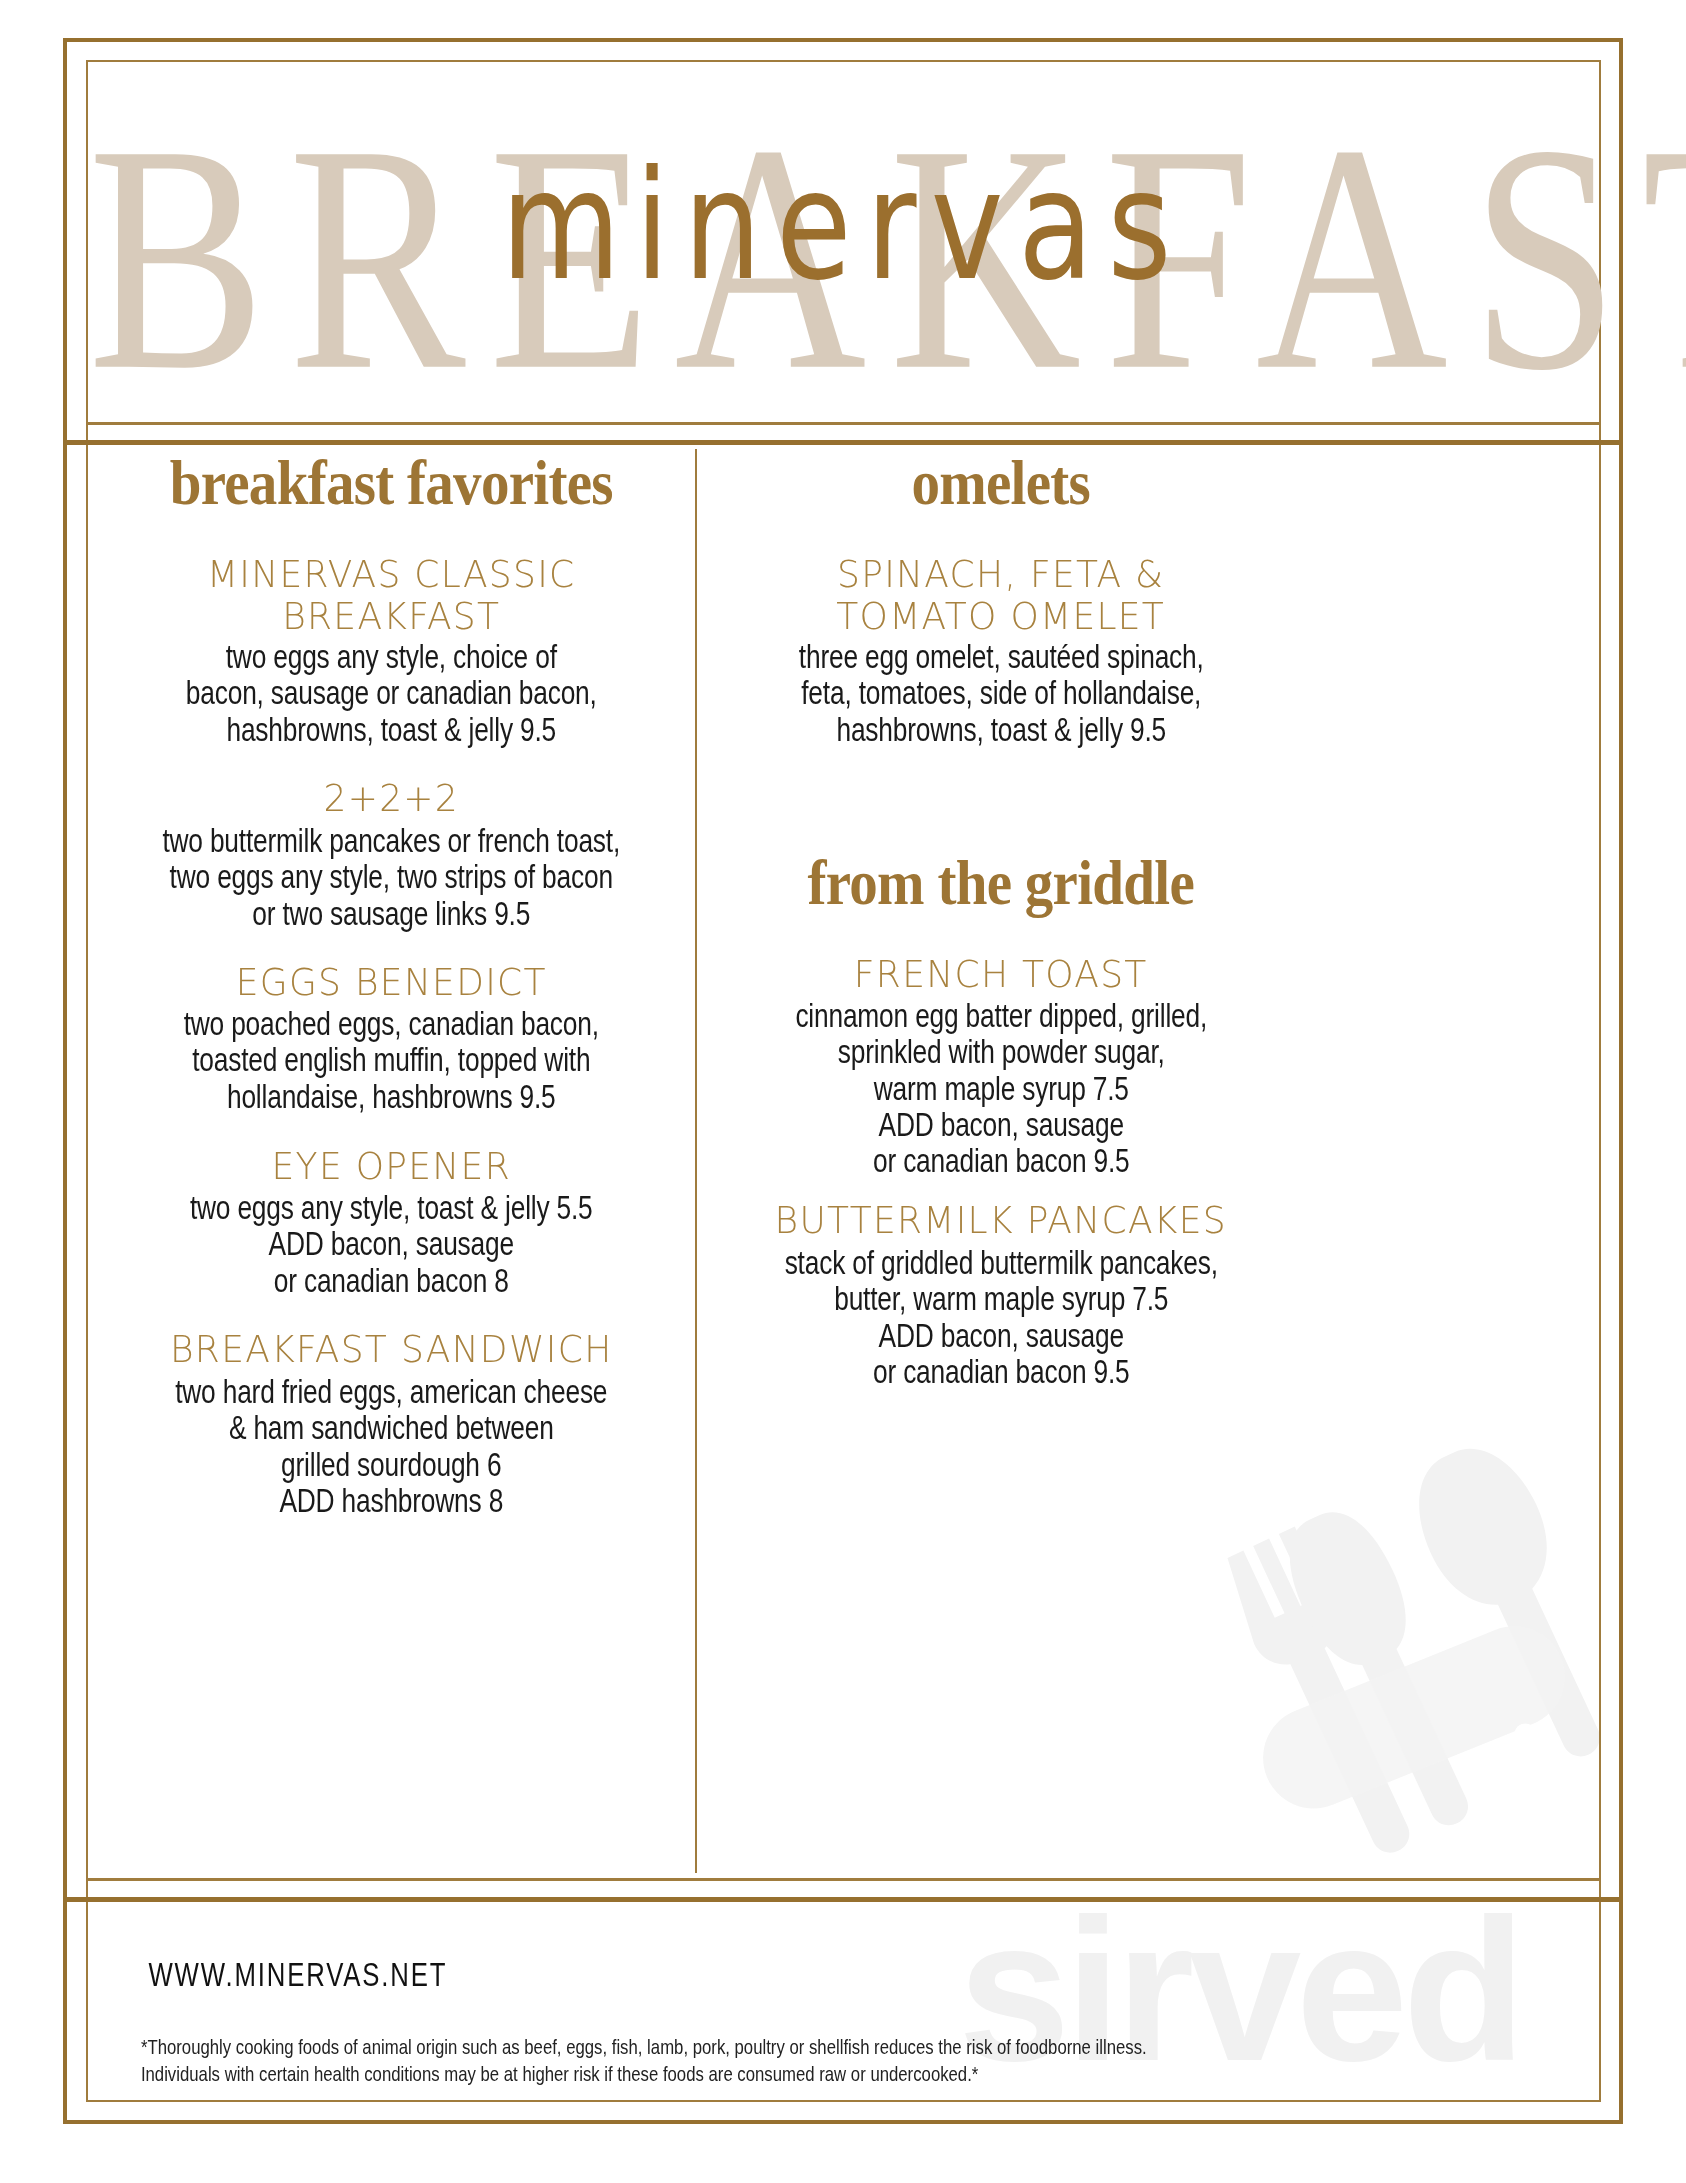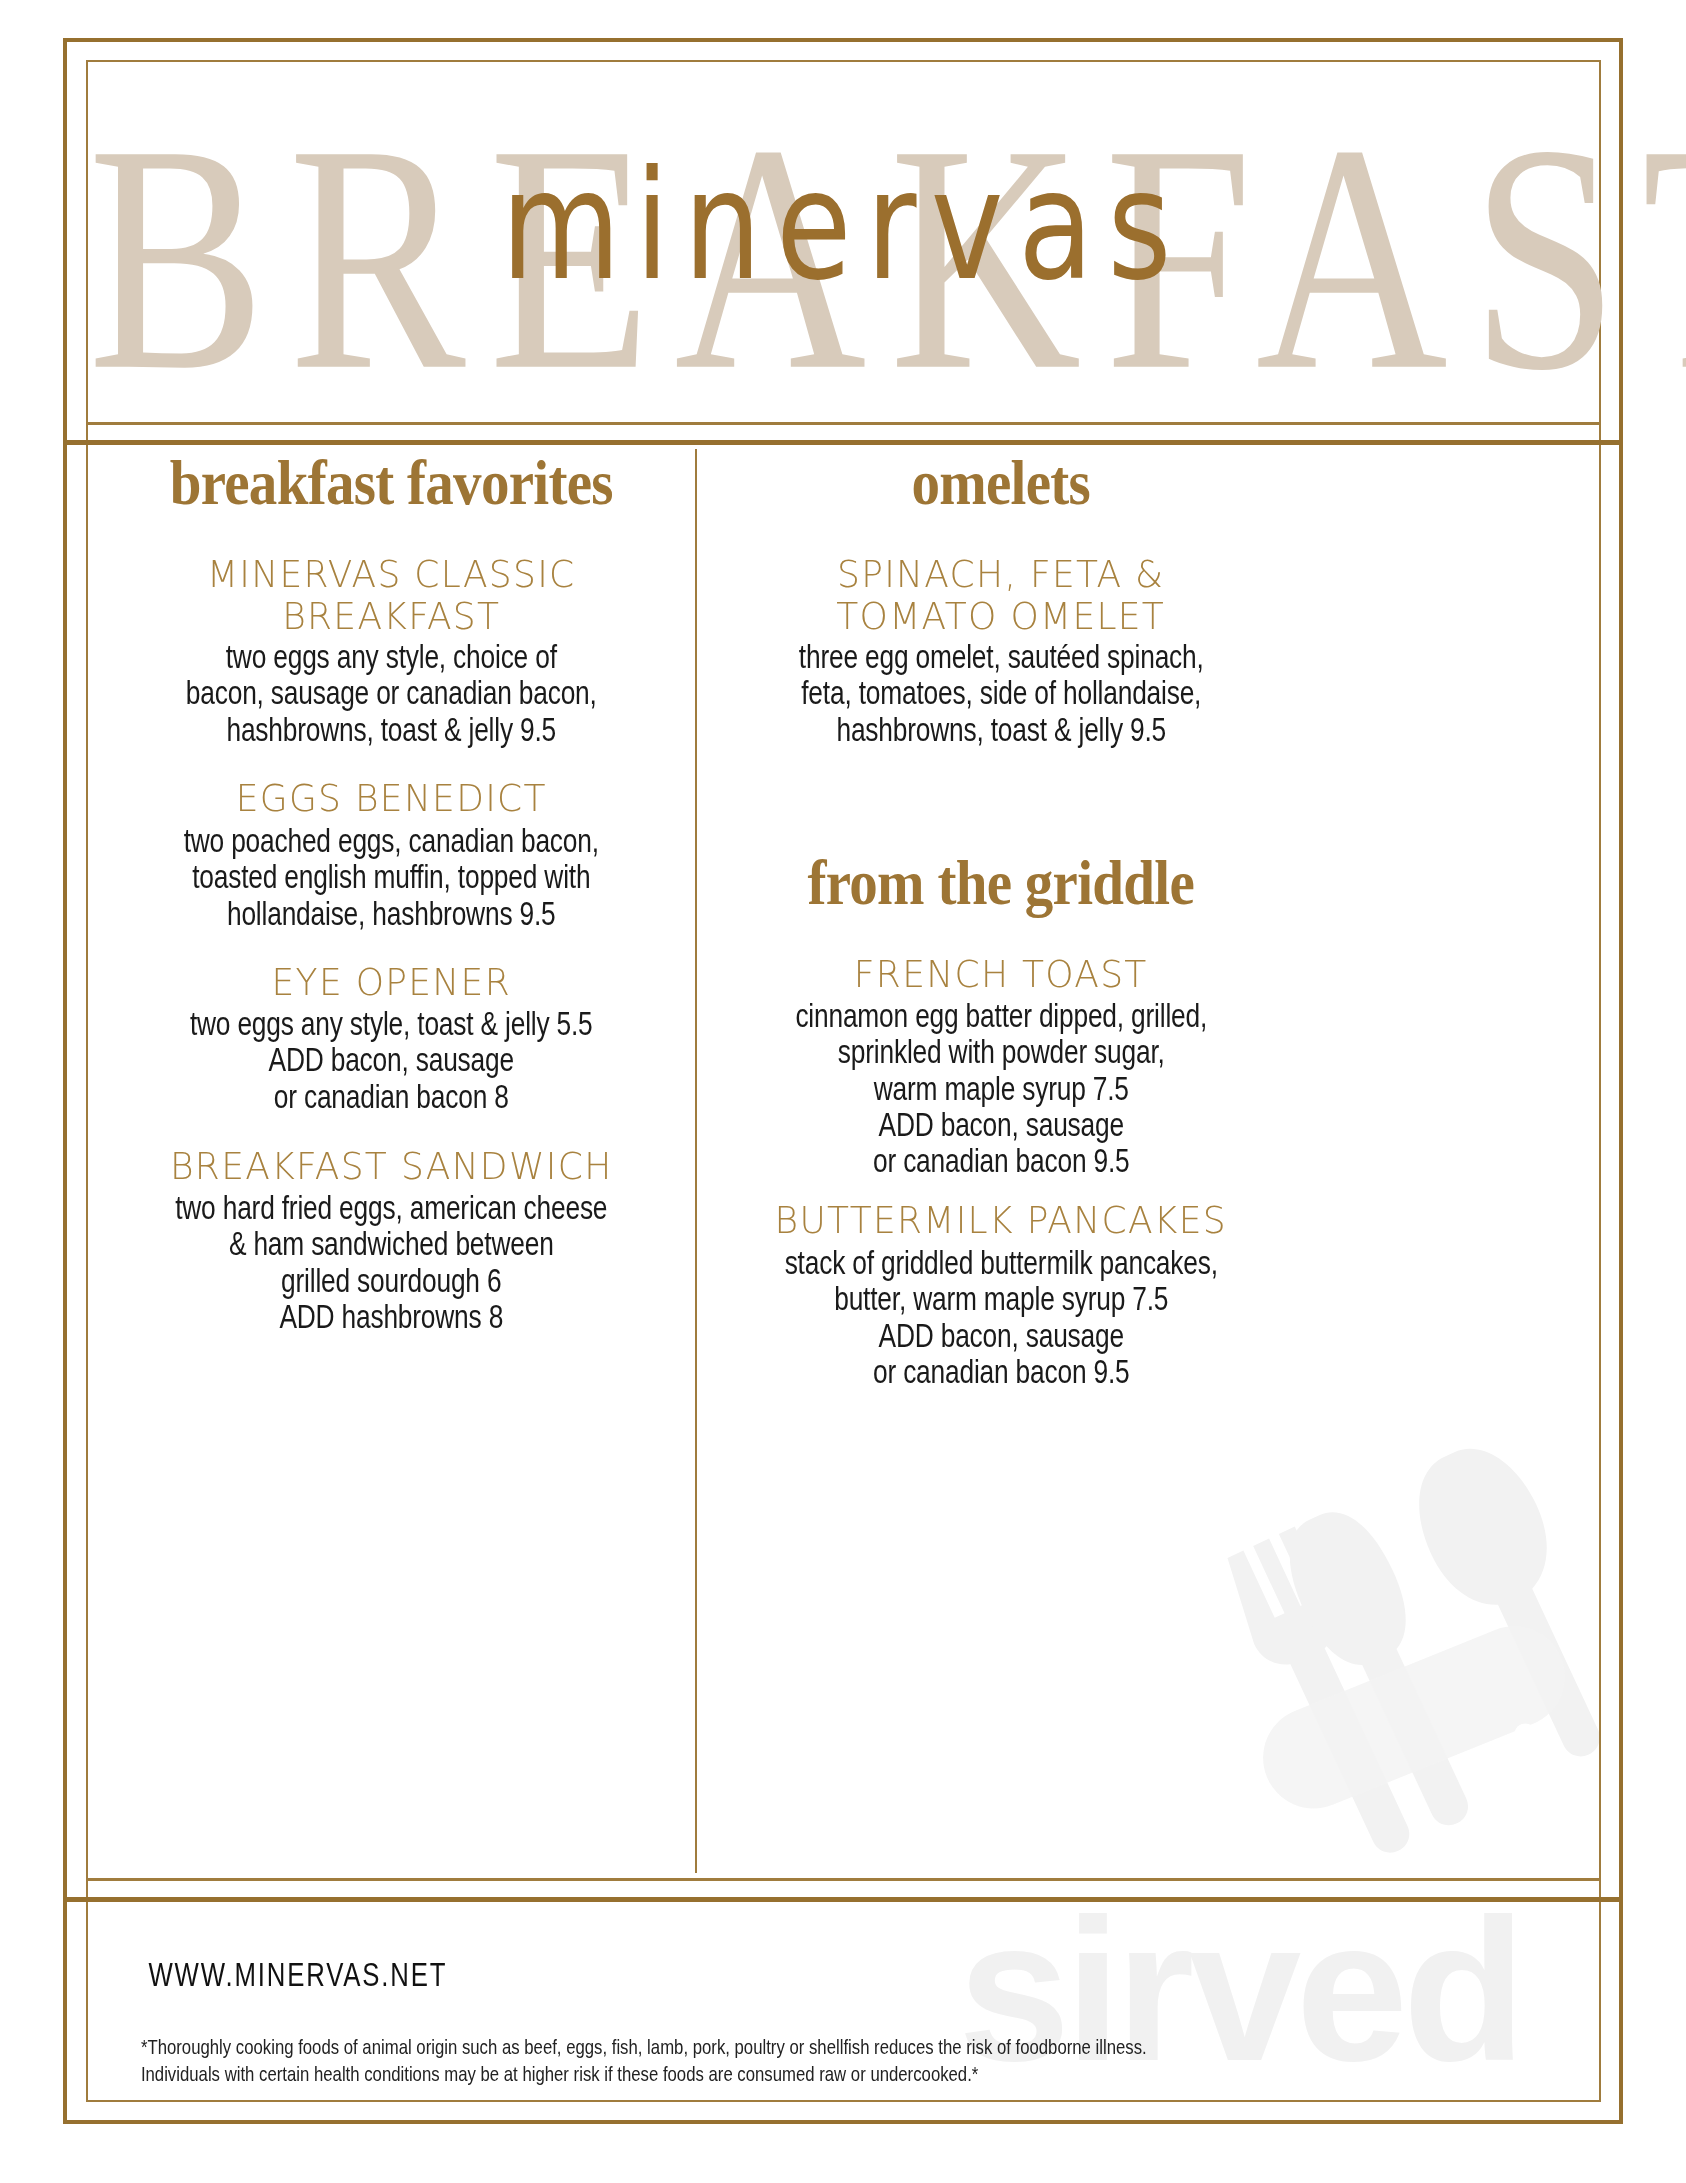--- a/index.html
+++ b/index.html
@@ -280,20 +280,28 @@
           <div class="section-heading">breakfast favorites</div>
           <div class="item">
             <div class="item-title">MINERVAS CLASSIC BREAKFAST</div>
             <div class="item-desc">
               <div>two eggs any style, choice of</div>
               <div>bacon, sausage or canadian bacon,</div>
               <div>hashbrowns, toast &amp; jelly  9.5</div>
             </div>
           </div>
           <div class="item">
+            <div class="item-title">2+2+2</div>
+            <div class="item-desc">
+              <div>two buttermilk pancakes or french toast,</div>
+              <div>two eggs any style, two strips of bacon</div>
+              <div>or two sausage links  9.5</div>
+            </div>
+          </div>
+          <div class="item">
             <div class="item-title">EGGS BENEDICT</div>
             <div class="item-desc">
               <div>two poached eggs, canadian bacon,</div>
               <div>toasted english muffin, topped with</div>
               <div>hollandaise, hashbrowns  9.5</div>
             </div>
           </div>
           <div class="item">
             <div class="item-title">EYE OPENER</div>
             <div class="item-desc">

